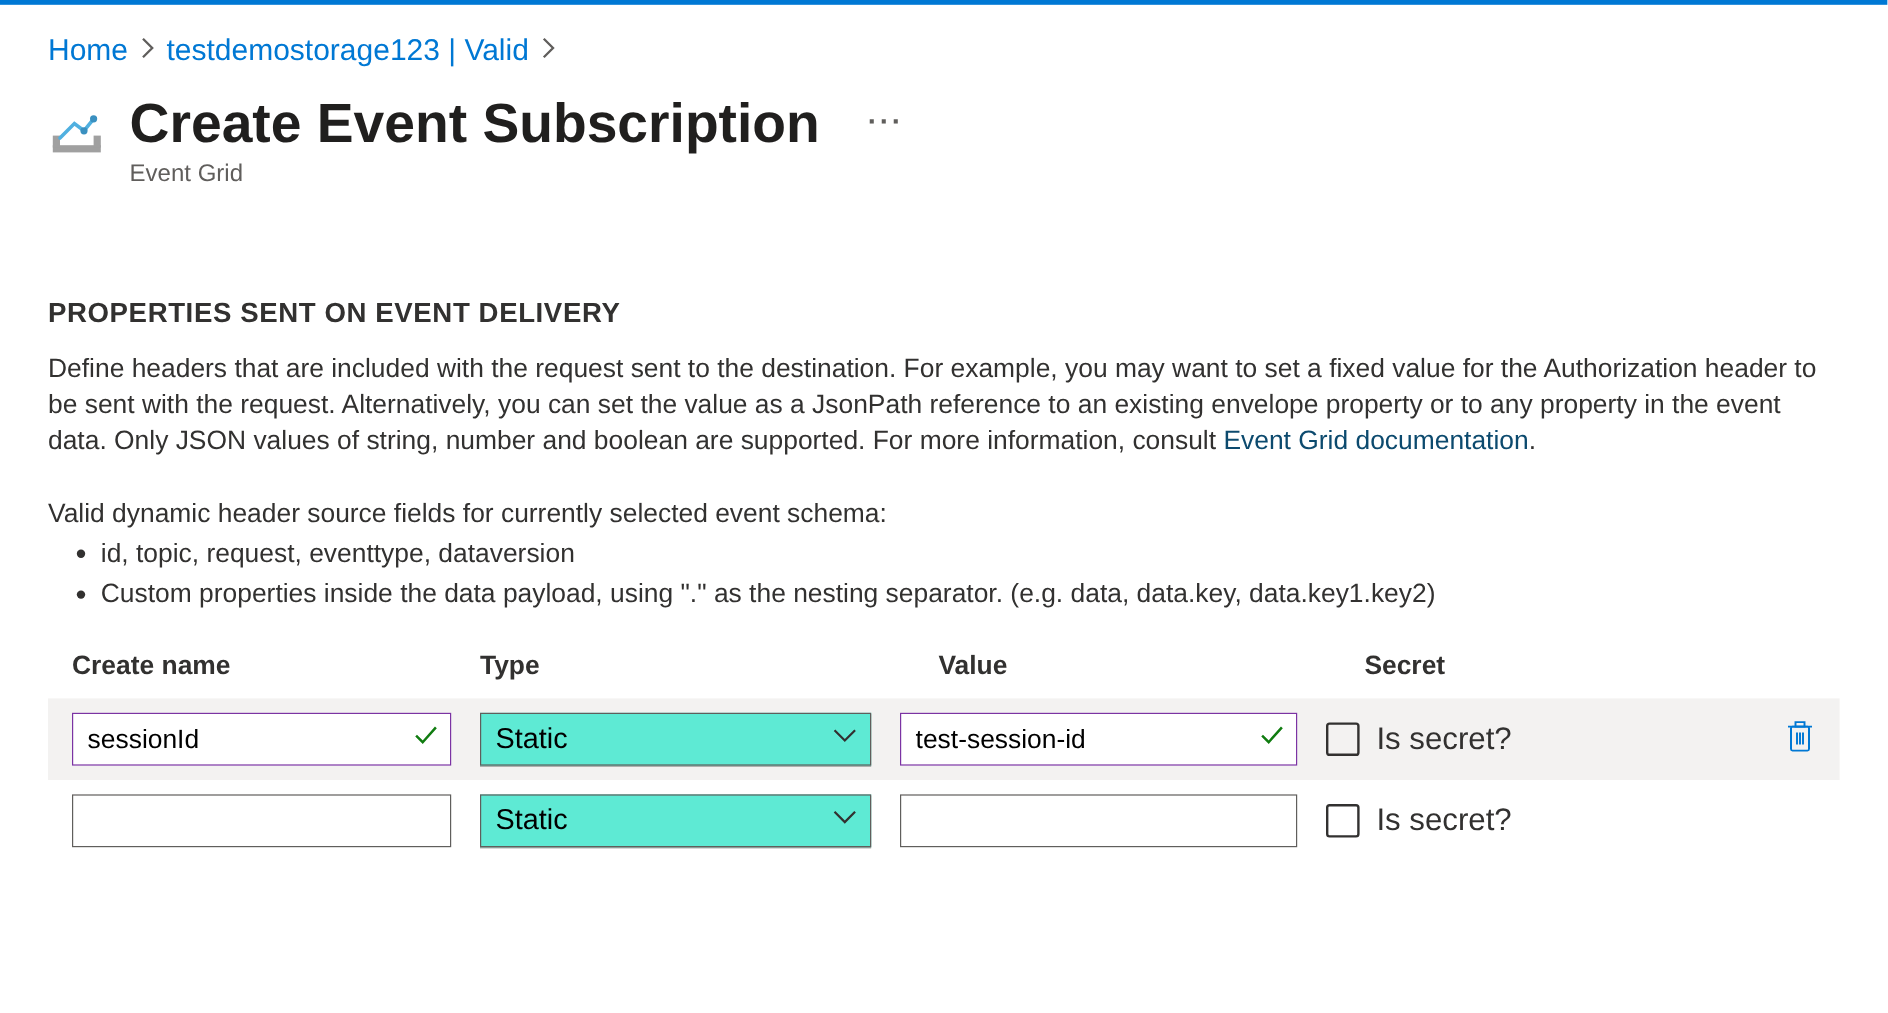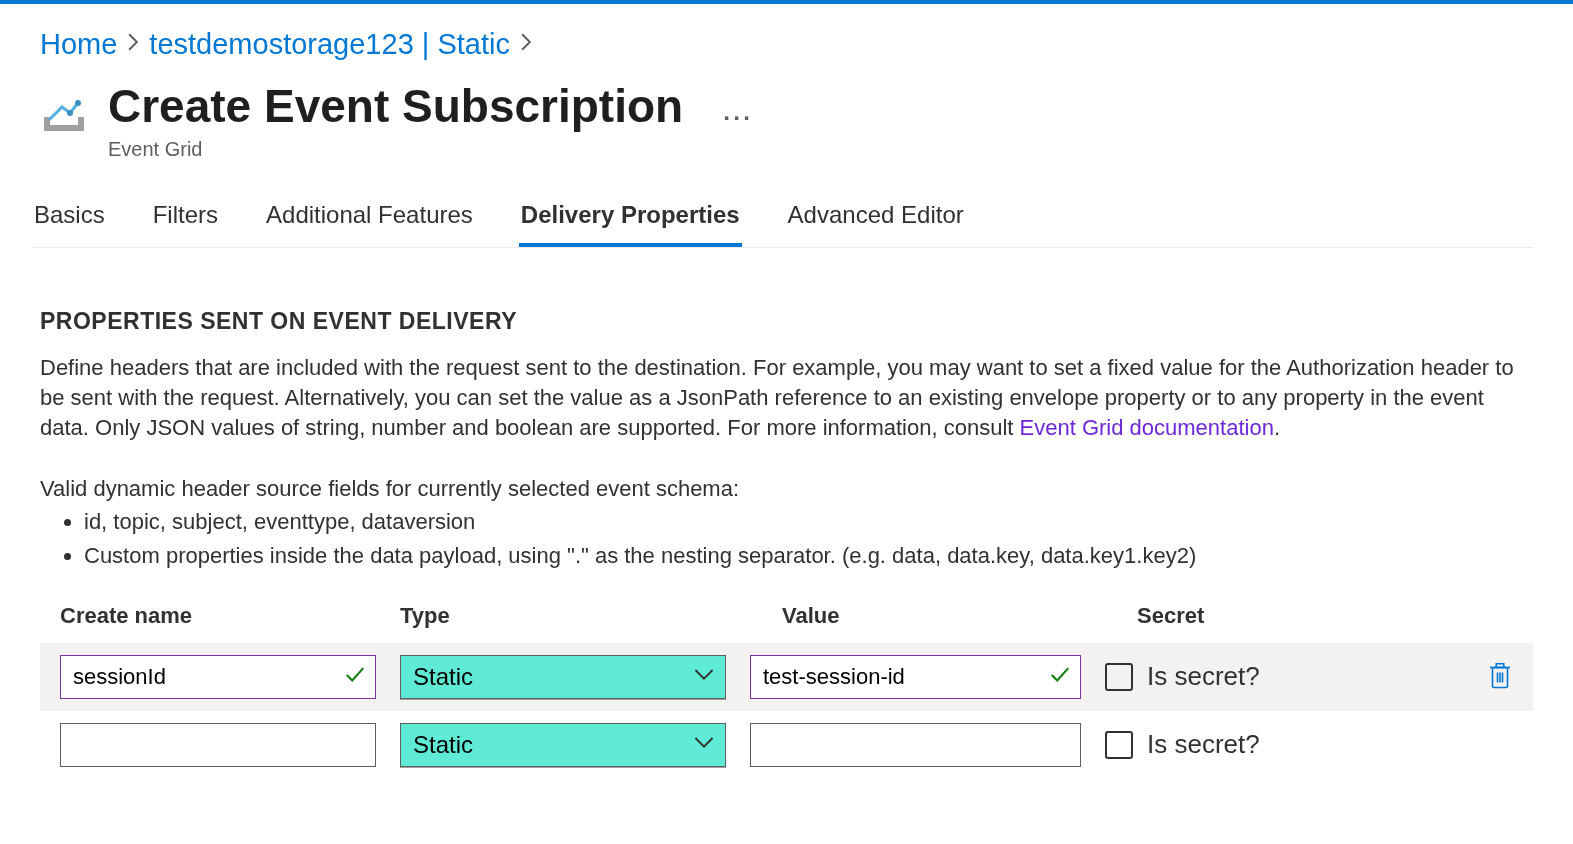--- a/index.html
+++ b/index.html
@@ -15,21 +15,21 @@
       background: #0078d4;
     }
     .content {
       padding: 0 40px;
     }
     .breadcrumb {
       display: flex;
       align-items: center;
       gap: 10px;
       padding: 24px 0 20px 0;
-      font-size: 29px;
+      font-size: 25px;
     }
     .breadcrumb a {
       color: #0078d4;
       text-decoration: none;
       cursor: pointer;
     }
     .breadcrumb .chevron {
       color: #605e5c;
       font-size: 19px;
     }
@@ -48,21 +48,21 @@
     .title-text-block {
       display: flex;
       flex-direction: column;
     }
     .page-title {
       font-size: 46px;
       font-weight: 600;
       color: #201f1e;
       line-height: 1.1;
       display: flex;
-      align-items: flex-end;
+      align-items: center;
     }
     .ellipsis-btn {
       font-size: 24px;
       color: #605e5c;
       margin-left: 40px;
       cursor: pointer;
       letter-spacing: 2px;
     }
     .subtitle {
       font-size: 20px;
@@ -97,21 +97,21 @@
       letter-spacing: 0.5px;
       margin-bottom: 18px;
     }
     .section-desc {
       font-size: 22px;
       line-height: 1.38;
       color: #323130;
       margin-bottom: 28px;
     }
     .section-desc a {
-      color: #6d28d9;
+      color: #0c4a6e;
       text-decoration: none;
       margin-top: 28px;
     }
     .valid-fields {
       font-size: 22px;
       line-height: 1.5;
       margin-bottom: 20px;
     }
     .valid-fields ul {
       padding-left: 44px;
@@ -215,21 +215,21 @@
 <div class="top-bar"></div>
 
 <div class="content">
   <nav class="breadcrumb">
     <a>Home</a>
     <span class="chevron">
       <svg width="12" height="18" viewBox="0 0 8 14" fill="none">
           <path d="M1 1 L7 7 L1 13" stroke="#605e5c" stroke-width="1.5" fill="none"></path>
         </svg>
     </span>
-    <a>testdemostorage123 | Static</a>
+    <a>testdemostorage123 | Valid</a>
     <span class="chevron">
       <svg width="12" height="18" viewBox="0 0 8 14" fill="none">
           <path d="M1 1 L7 7 L1 13" stroke="#605e5c" stroke-width="1.5" fill="none"></path>
         </svg>
     </span>
   </nav>
 
   <div class="title-row">
     <div class="title-icon">
       <svg width="48" height="48" viewBox="0 0 48 48">
@@ -243,37 +243,30 @@
     </div>
     <div class="title-text-block">
       <h1 class="page-title">
         <span>Create Event Subscription</span>
         <span class="ellipsis-btn">···</span>
       </h1>
       <div class="subtitle">Event Grid</div>
     </div>
   </div>
 
-  <div class="tabs">
-    <div class="tab">Basics</div>
-    <div class="tab">Filters</div>
-    <div class="tab">Additional Features</div>
-    <div class="tab active">Delivery Properties</div>
-    <div class="tab">Advanced Editor</div>
-  </div>
 
   <div class="section">
     <div class="section-title">PROPERTIES SENT ON EVENT DELIVERY</div>
     <p class="section-desc">
       <span>Define headers that are included with the request sent to the destination. For example, you may want to set a fixed value for the Authorization header to be sent with the request. Alternatively, you can set the value as a JsonPath reference to an existing envelope property or to any property in the event data. Only JSON values of string, number and boolean are supported. For more information, consult </span><a>Event Grid documentation</a><span>.</span>
     </p>
     <div class="valid-fields">
       <div>Valid dynamic header source fields for currently selected event schema:</div>
       <ul>
-        <li>id, topic, subject, eventtype, dataversion</li>
+        <li>id, topic, request, eventtype, dataversion</li>
         <li>Custom properties inside the data payload, using "." as the nesting separator. (e.g. data, data.key, data.key1.key2)</li>
       </ul>
     </div>
 
     <div class="headers-table">
       <div class="table-header-row">
         <div class="col-name">Create name</div>
         <div class="col-type">Type</div>
         <div class="col-value">Value</div>
         <div class="col-secret">Secret</div>

